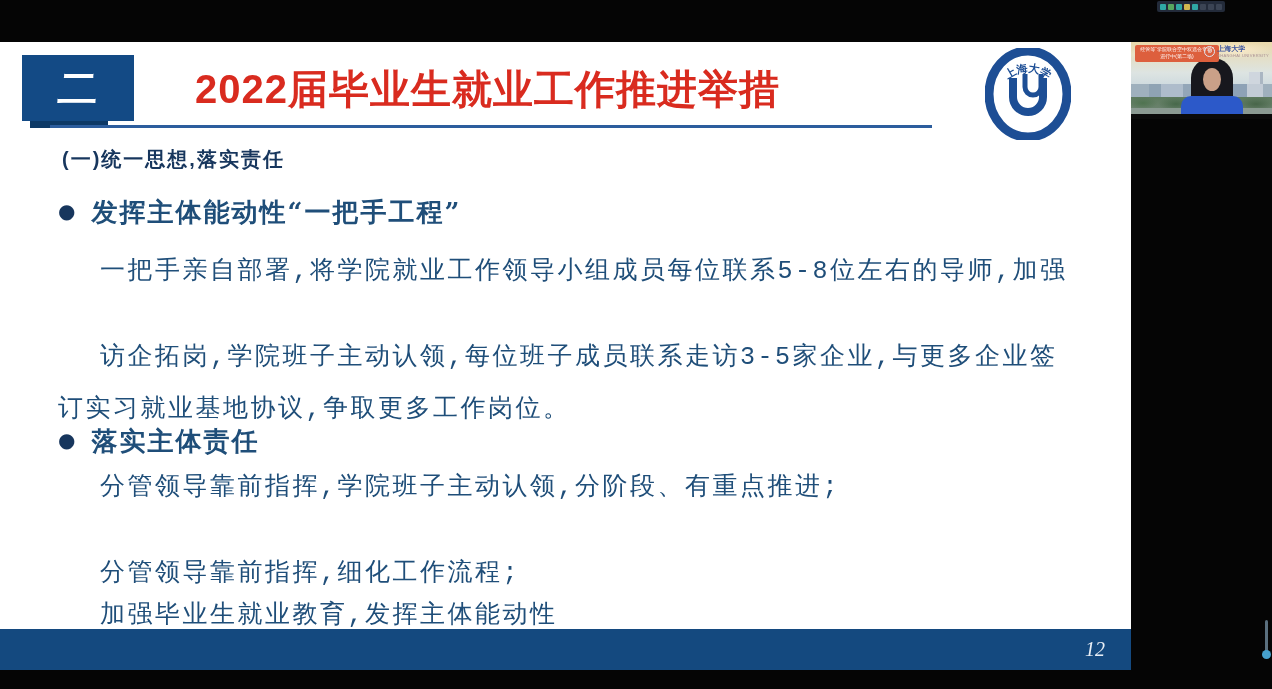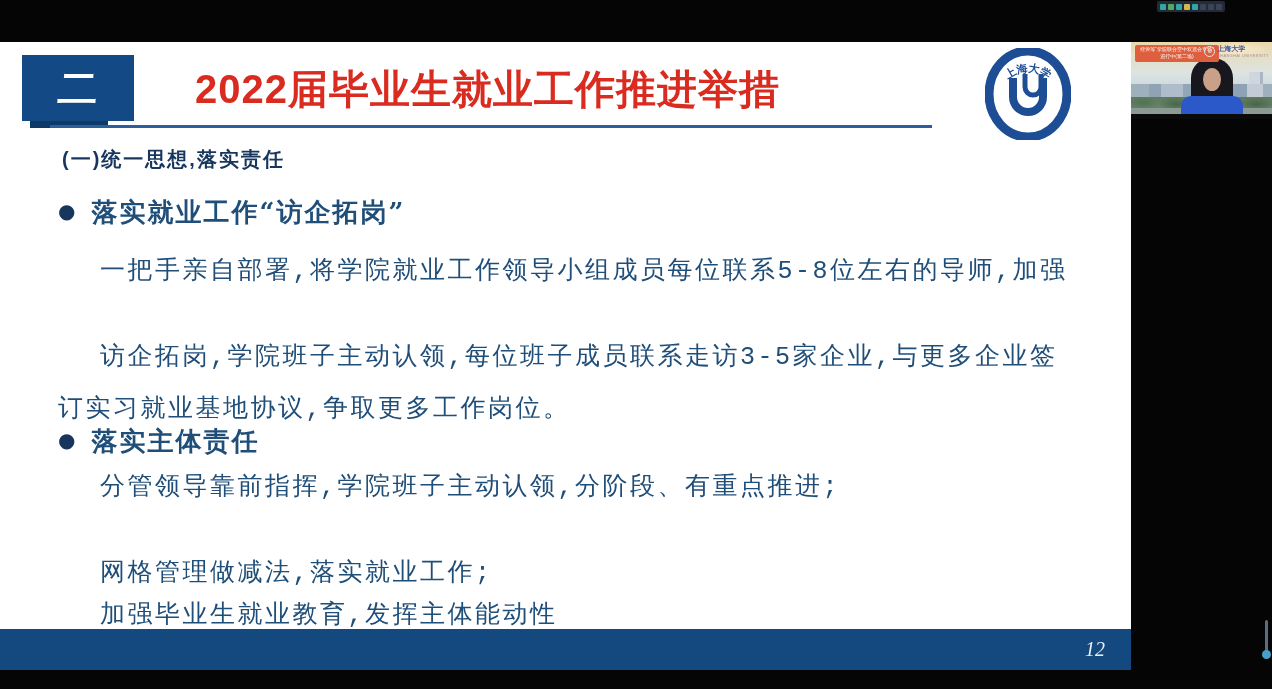--- a/index.html
+++ b/index.html
@@ -111,33 +111,33 @@
       <path d="M 40,26 v 13 a 8,8 0 0 0 16,0 v -13" fill="none" stroke="#1d4e95" stroke-width="5"></path>
       <path id="arcBottom" d="M 9,44 A 34,38 0 0 0 77,44" fill="none"></path>
       <text font-size="7.5" fill="#ffffff" font-weight="bold" letter-spacing="1">
         <textPath href="#arcBottom" startOffset="50%" text-anchor="middle">SHANGHAI UNIVERSITY</textPath>
       </text>
     </svg>
 
     <div class="h1">(一)统一思想,落实责任</div>
 
     <div class="bullet-line b1">
-      <span class="dot">●</span><span>落实就业工作“访企拓岗”</span>
+      <span class="dot">●</span><span>发挥主体能动性“一把手工程”</span>
     </div>
 
     <div class="bodyline indent l1">一把手亲自部署,将学院就业工作领导小组成员每位联系5-8位左右的导师,加强</div>
     <div class="bodyline indent l3">访企拓岗,学院班子主动认领,每位班子成员联系走访3-5家企业,与更多企业签</div>
     <div class="bodyline flush  l4">订实习就业基地协议,争取更多工作岗位。</div>
 
     <div class="bullet-line b2">
       <span class="dot">●</span><span>落实主体责任</span>
     </div>
 
     <div class="bodyline indent l5">分管领导靠前指挥,学院班子主动认领,分阶段、有重点推进;</div>
-    <div class="bodyline indent l7">网格管理做减法,落实就业工作;</div>
+    <div class="bodyline indent l7">分管领导靠前指挥,细化工作流程;</div>
     <div class="bodyline indent l8">加强毕业生就业教育,发挥主体能动性</div>
 
     <div class="footer-bar">
       <span class="page-number">12</span>
     </div>
   </div>
 
   <div class="mini-toolbar">
     <div class="sq" style="background-color: rgb(47, 168, 164);"></div>
     <div class="sq" style="background-color: rgb(87, 168, 95);"></div>

